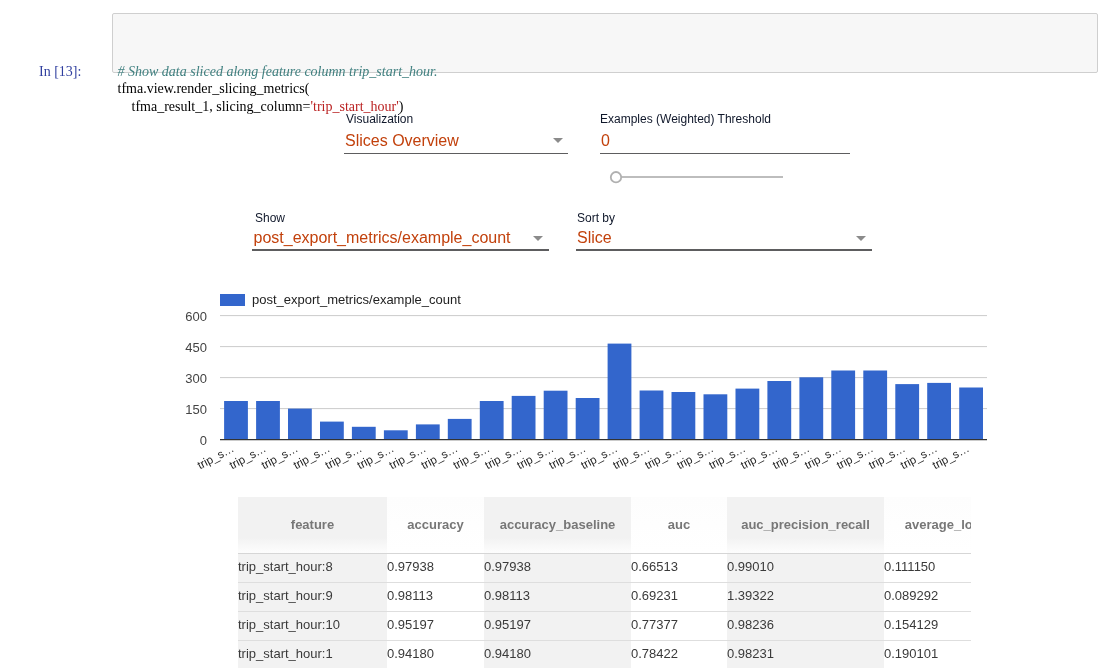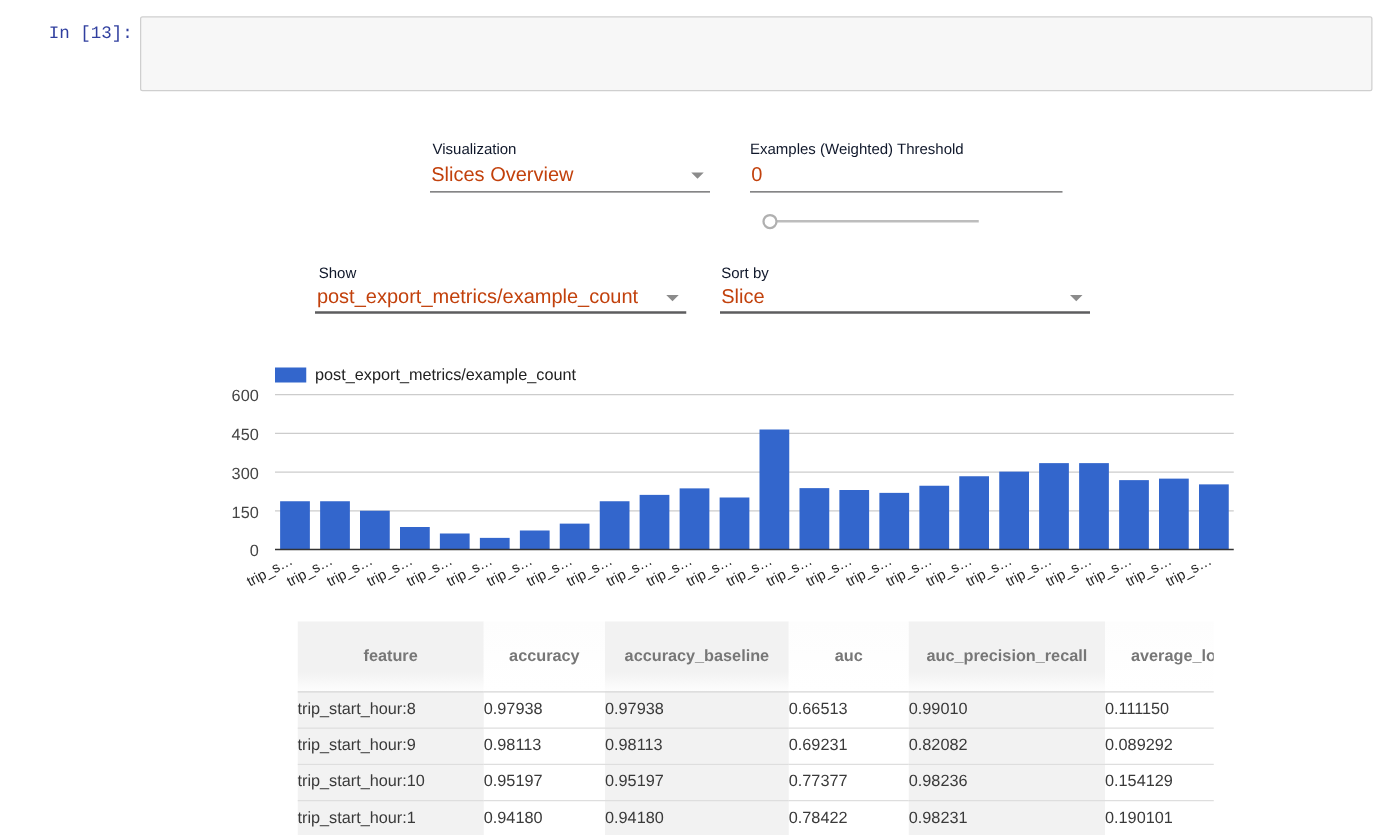--- a/index.html
+++ b/index.html
@@ -1,31 +1,34 @@
 <!DOCTYPE html>
 <html><head>
 <meta charset="utf-8">
 <style>
   html,body{margin:0;padding:0;background:#fff;}
   #page{position:relative;width:1111px;height:668px;overflow:hidden;background:#fff;
         font-family:"Liberation Sans", sans-serif;}
   .abs{position:absolute;}
-  .mono{font-family:Liberation Mono, monospace;}
+  .mono{font-family:Liberation Serif, serif;margin-top:44px;}
   .lbl{font-size:12px;color:#0f172a;line-height:12px;white-space:nowrap;}
   .val{font-size:16px;color:#c2410c;line-height:16px;white-space:nowrap;}
   .uline{height:1.8px;background:#5d5d5f;}
   .arrow{width:0;height:0;border-left:5px solid transparent;border-right:5px solid transparent;
          border-top:5.5px solid #8b8b8b;}
 </style>
 </head>
 <body>
 <div id="page">
 
   <div class="abs mono" style="left:39px;top:19.4px;font-size:14px;line-height:17.1px;color:#303F9F;">In&nbsp;[13]:</div>
   <div class="abs" style="left:111.5px;top:12.5px;width:984.5px;height:58.5px;background:#f7f7f7;border:1px solid #cfcfcf;border-radius:2px;"></div>
+  <div class="abs mono" style="left:117.5px;top:19.4px;font-size:14px;line-height:17.1px;white-space:pre;color:#000;"><span style="color:#408080;font-style:italic;"># Show data sliced along feature column trip_start_hour.</span>
+tfma.view.render_slicing_metrics(
+    tfma_result_1, slicing_column=<span style="color:#BA2121;">'trip_start_hour'</span>)</div>
 
   <div class="abs lbl" style="left:346px;top:112.7px;">Visualization</div>
   <div class="abs val" style="left:345px;top:132.5px;">Slices Overview</div>
   <div class="abs arrow" style="left:552.6px;top:138px;"></div>
   <div class="abs uline" style="left:344px;top:152.6px;width:224px;"></div>
 
   <div class="abs lbl" style="left:600px;top:112.7px;text-align:center;">Examples (Weighted) Threshold</div>
   <div class="abs val" style="left:601px;top:132.5px;">0</div>
   <div class="abs uline" style="left:600px;top:152.6px;width:250px;"></div>
 
@@ -146,21 +149,21 @@
             <td>0.97938</td>
             <td>0.66513</td>
             <td>0.99010</td>
             <td>0.111150</td>
           </tr>
       <tr class="r">
             <td>trip_start_hour:9</td>
             <td>0.98113</td>
             <td>0.98113</td>
             <td>0.69231</td>
-            <td>0.82082</td>
+            <td>1.39322</td>
             <td>0.089292</td>
           </tr>
       <tr class="r">
             <td>trip_start_hour:10</td>
             <td>0.95197</td>
             <td>0.95197</td>
             <td>0.77377</td>
             <td>0.98236</td>
             <td>0.154129</td>
           </tr>

